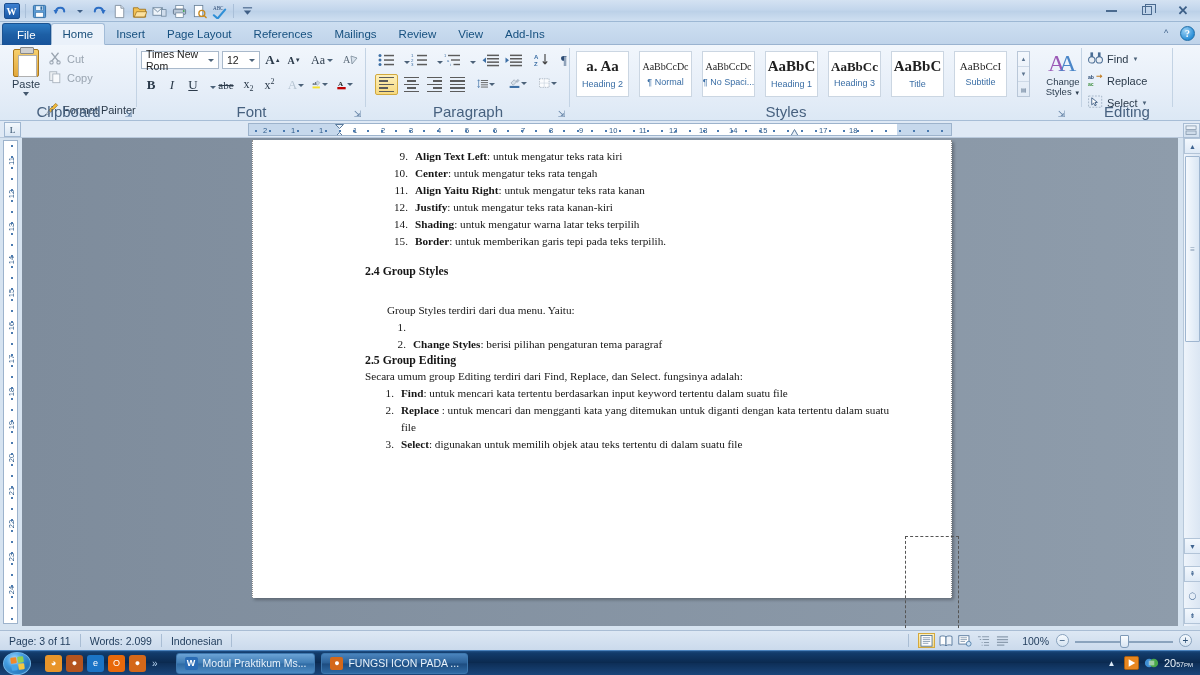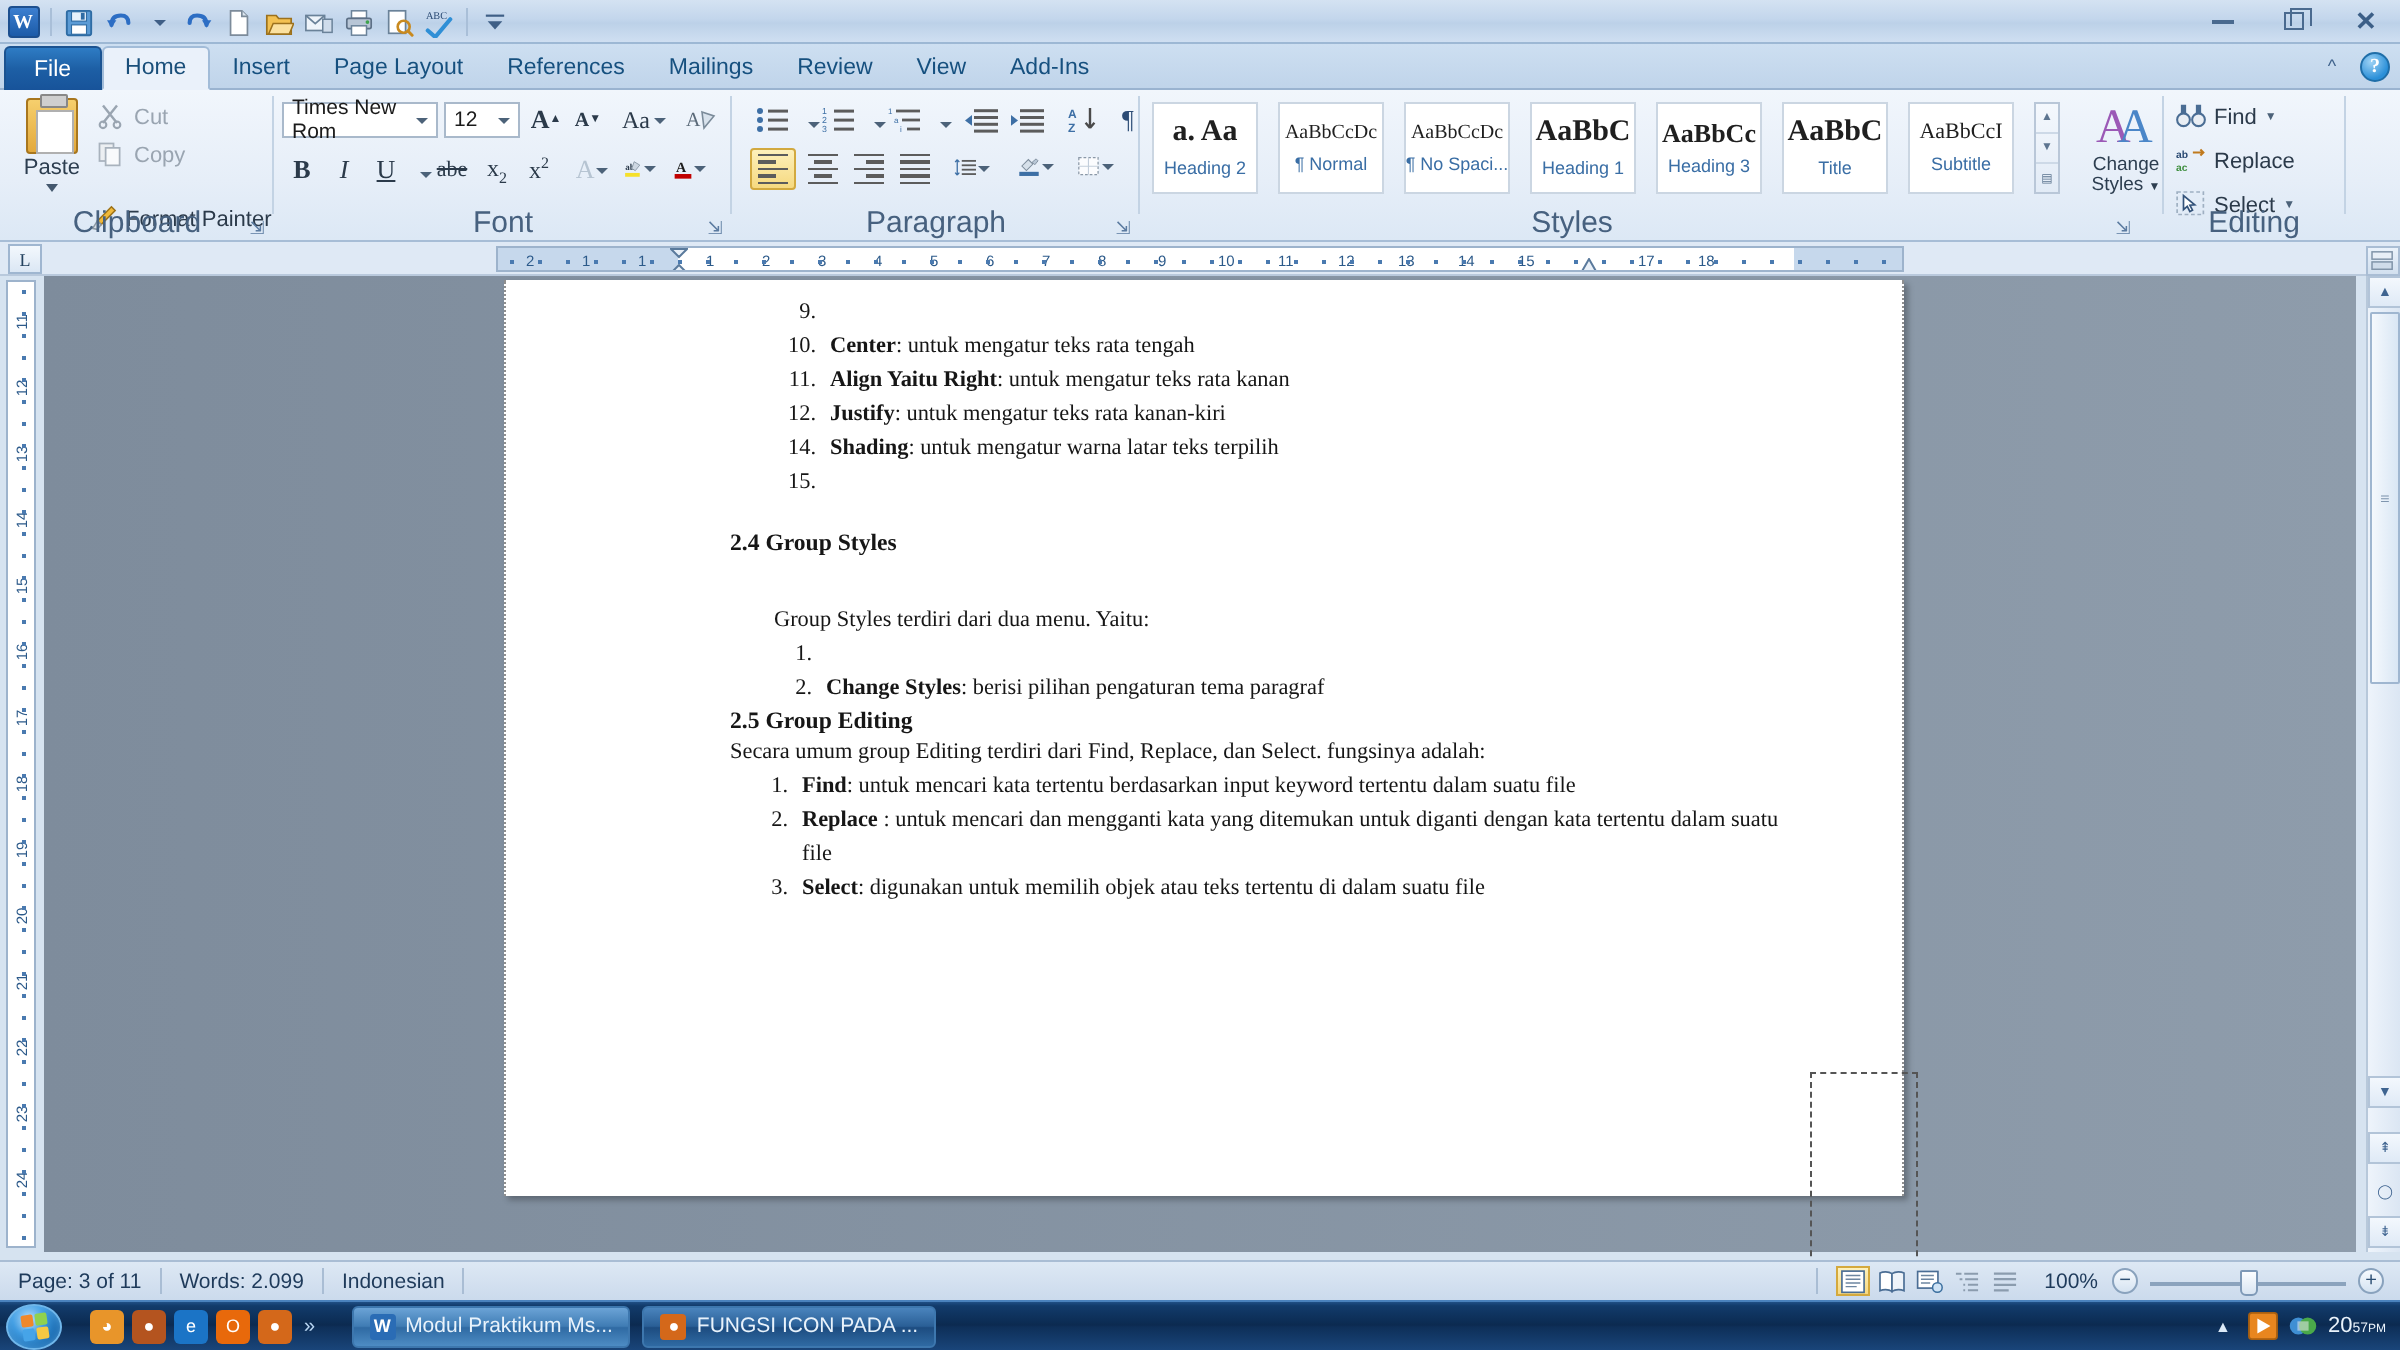--- a/index.html
+++ b/index.html
@@ -867,39 +867,41 @@
       <span class="vdot" style="top: 477px;"></span>
     </div>
 
   <div class="docarea">
     <div class="page">
       <div class="txtframe"></div>
       <div class="pagebody">
         <div id="list-top">
             <div class="li" style="margin-left: 20px;">
               <span class="num w">9.</span>
+              <span><span class="b">Align Text Left</span><span>: untuk mengatur teks rata kiri</span></span>
             </div>
             <div class="li" style="margin-left: 20px;">
               <span class="num w">10.</span>
               <span><span class="b">Center</span><span>: untuk mengatur teks rata tengah</span></span>
             </div>
             <div class="li" style="margin-left: 20px;">
               <span class="num w">11.</span>
               <span><span class="b">Align Yaitu Right</span><span>: untuk mengatur teks rata kanan</span></span>
             </div>
             <div class="li" style="margin-left: 20px;">
               <span class="num w">12.</span>
               <span><span class="b">Justify</span><span>: untuk mengatur teks rata kanan-kiri</span></span>
             </div>
             <div class="li" style="margin-left: 20px;">
               <span class="num w">14.</span>
               <span><span class="b">Shading</span><span>: untuk mengatur warna latar teks terpilih</span></span>
             </div>
             <div class="li" style="margin-left: 20px;">
               <span class="num w">15.</span>
+              <span><span class="b">Border</span><span>: untuk memberikan garis tepi pada teks terpilih.</span></span>
             </div>
           </div>
         <div style="height:14px;"></div>
         <div class="h2">2.4  Group Styles</div>
         <div style="height:23px;"></div>
         <div class="p" style="margin-left:22px;">Group Styles terdiri dari dua menu. Yaitu:</div>
         <div id="list-styles" style="margin-left:0px;">
             <div class="li" style="margin-left: 22px;">
               <span class="num">1.</span>
             </div>

